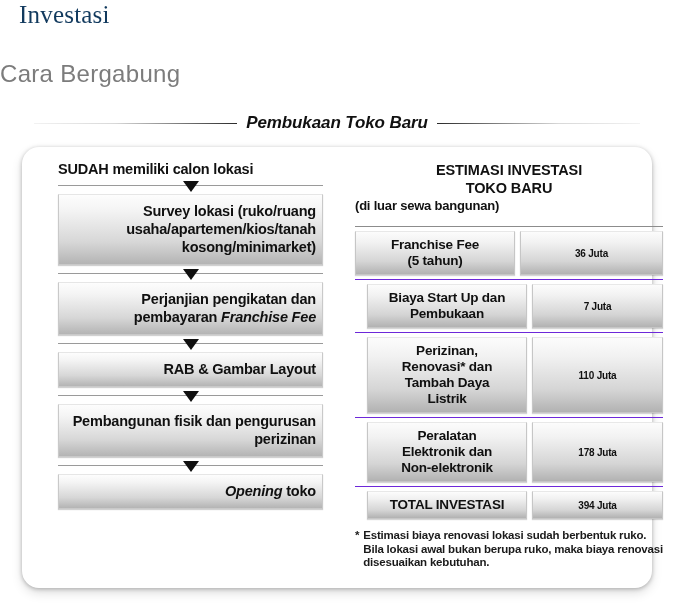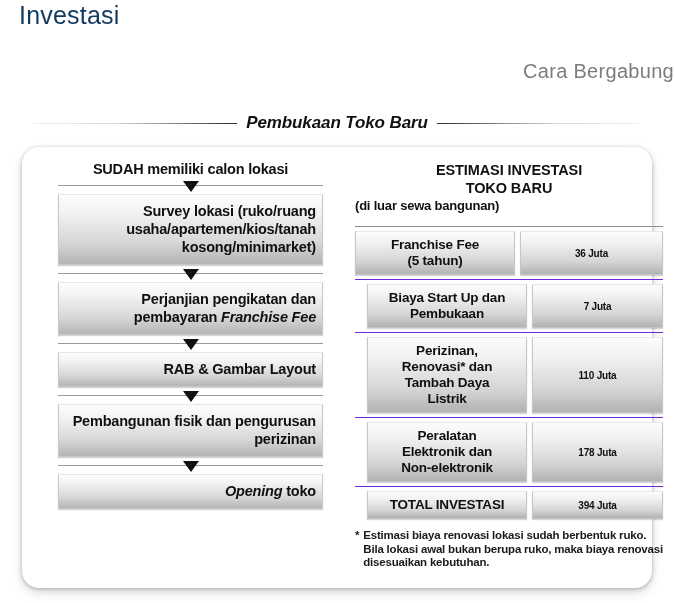--- a/index.html
+++ b/index.html
@@ -13,36 +13,36 @@
     position: relative;
     font-family: "Liberation Sans", sans-serif;
     overflow: hidden;
   }
 
   
   .page-title {
     position: absolute;
     left: 19px;
     top: 1px;
-    font-family: Liberation Sans, sans-serif;
+    font-family: Liberation Serif, serif;
     font-size: 25px;
     font-weight: 400;
     color: #123a5e;
     letter-spacing: 0.2px;
     white-space: nowrap;
   }
 
   
   .main-heading {
     position: absolute;
     left: 0;
-    right: 0;
+    right: 12px;
     top: 60px;
-    text-align: right;
-    font-size: 20px;
+    text-align: left;
+    font-size: 24px;
     font-weight: 400;
     color: #7c7c7c;
     letter-spacing: 0.3px;
   }
 
   .sub-heading-wrap {
     position: absolute;
     left: 34px;
     right: 34px;
     top: 112px;
@@ -91,21 +91,21 @@
   }
   .col-right {
     position: absolute;
     left: 333px;
     top: 14px;
     width: 308px;
   }
 
   
   .flow-title {
-    text-align: center;
+    text-align: left;
     font-size: 14.5px;
     font-weight: bold;
     color: #111111;
     letter-spacing: -0.2px;
     white-space: nowrap;
   }
 
   .connector {
     position: relative;
     height: 17px;

